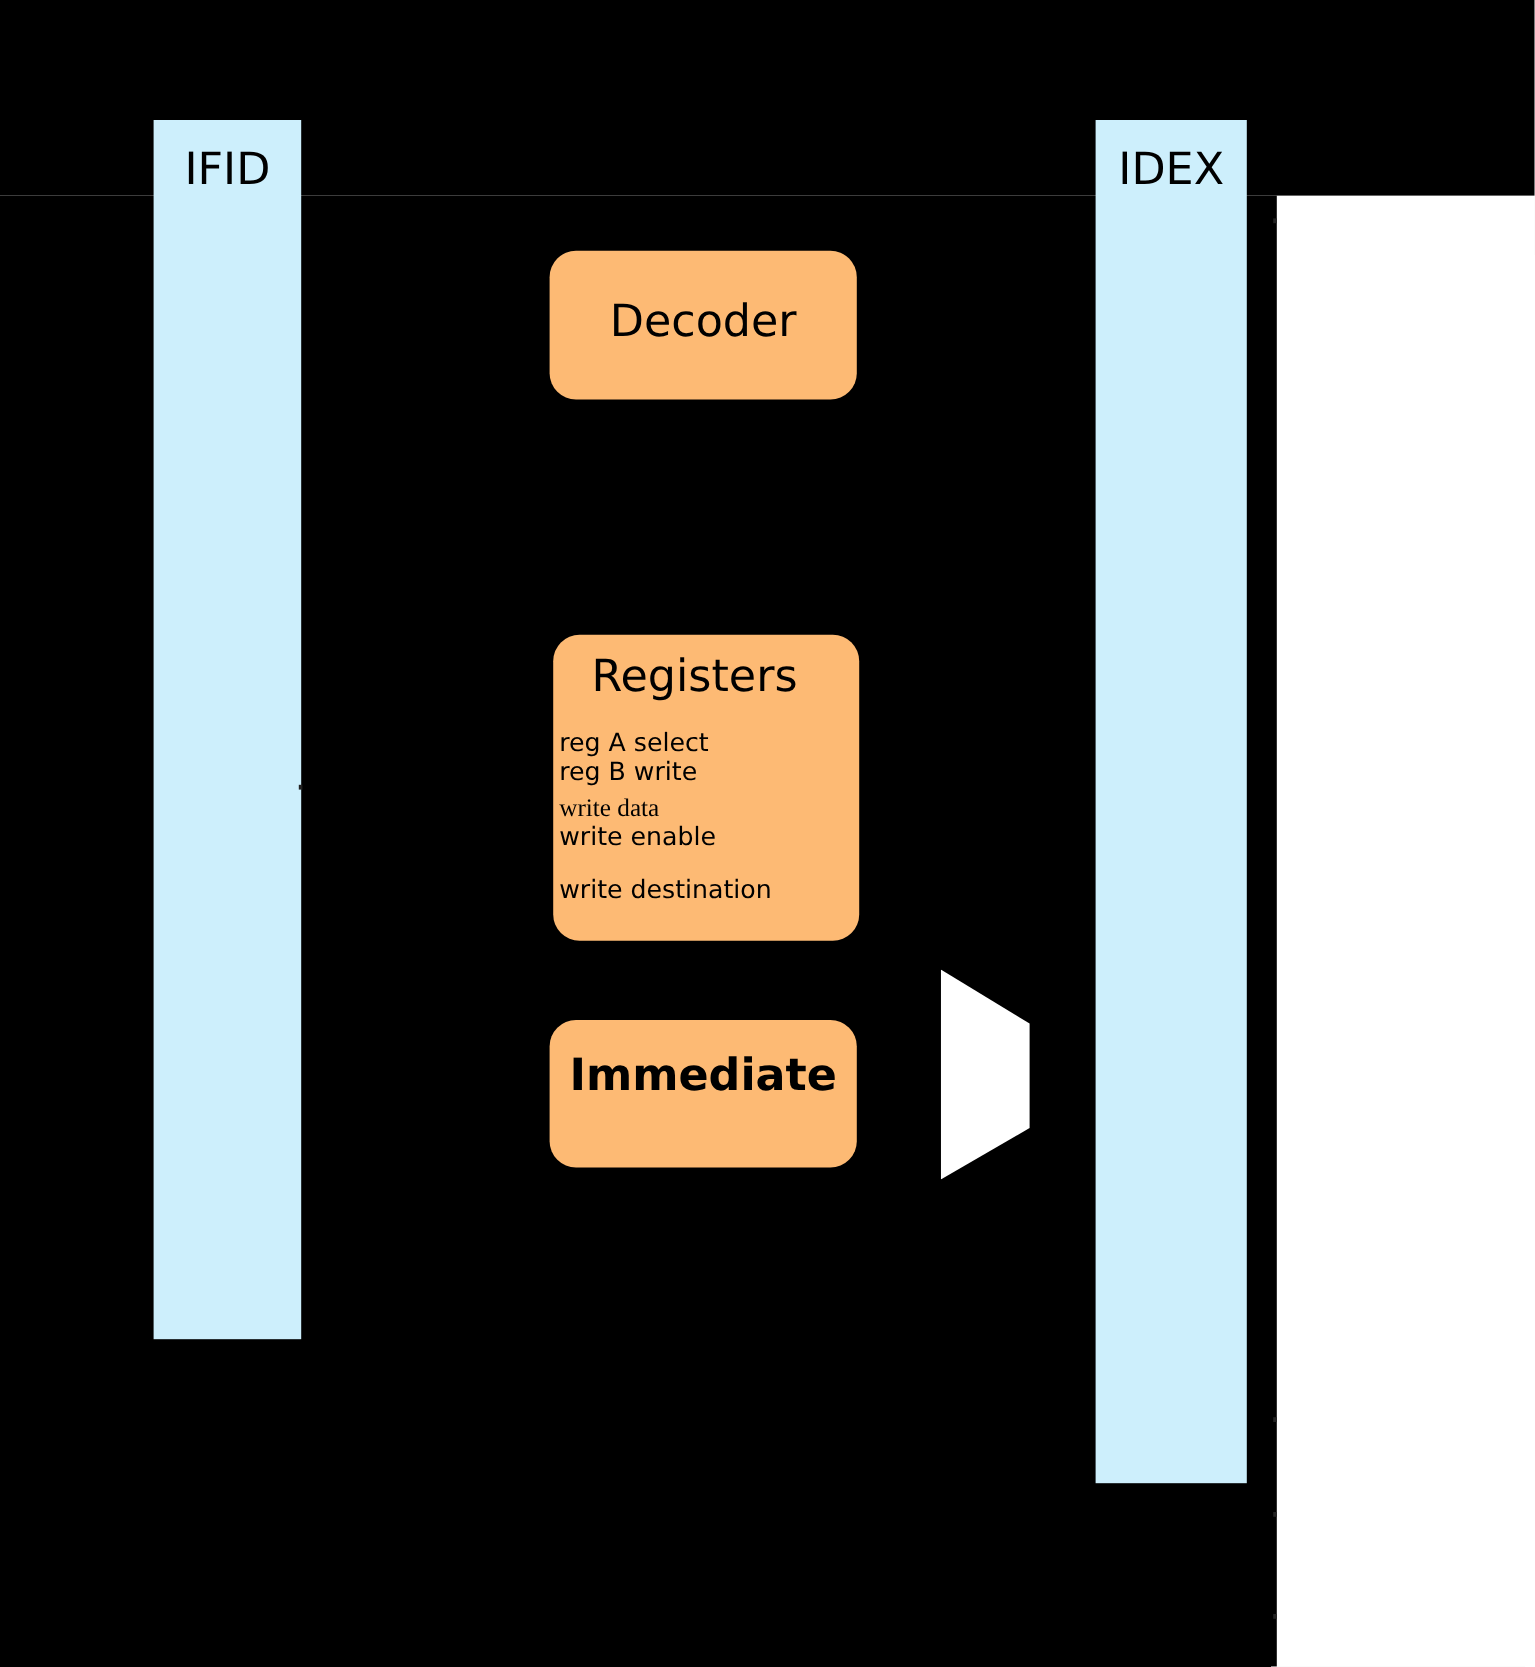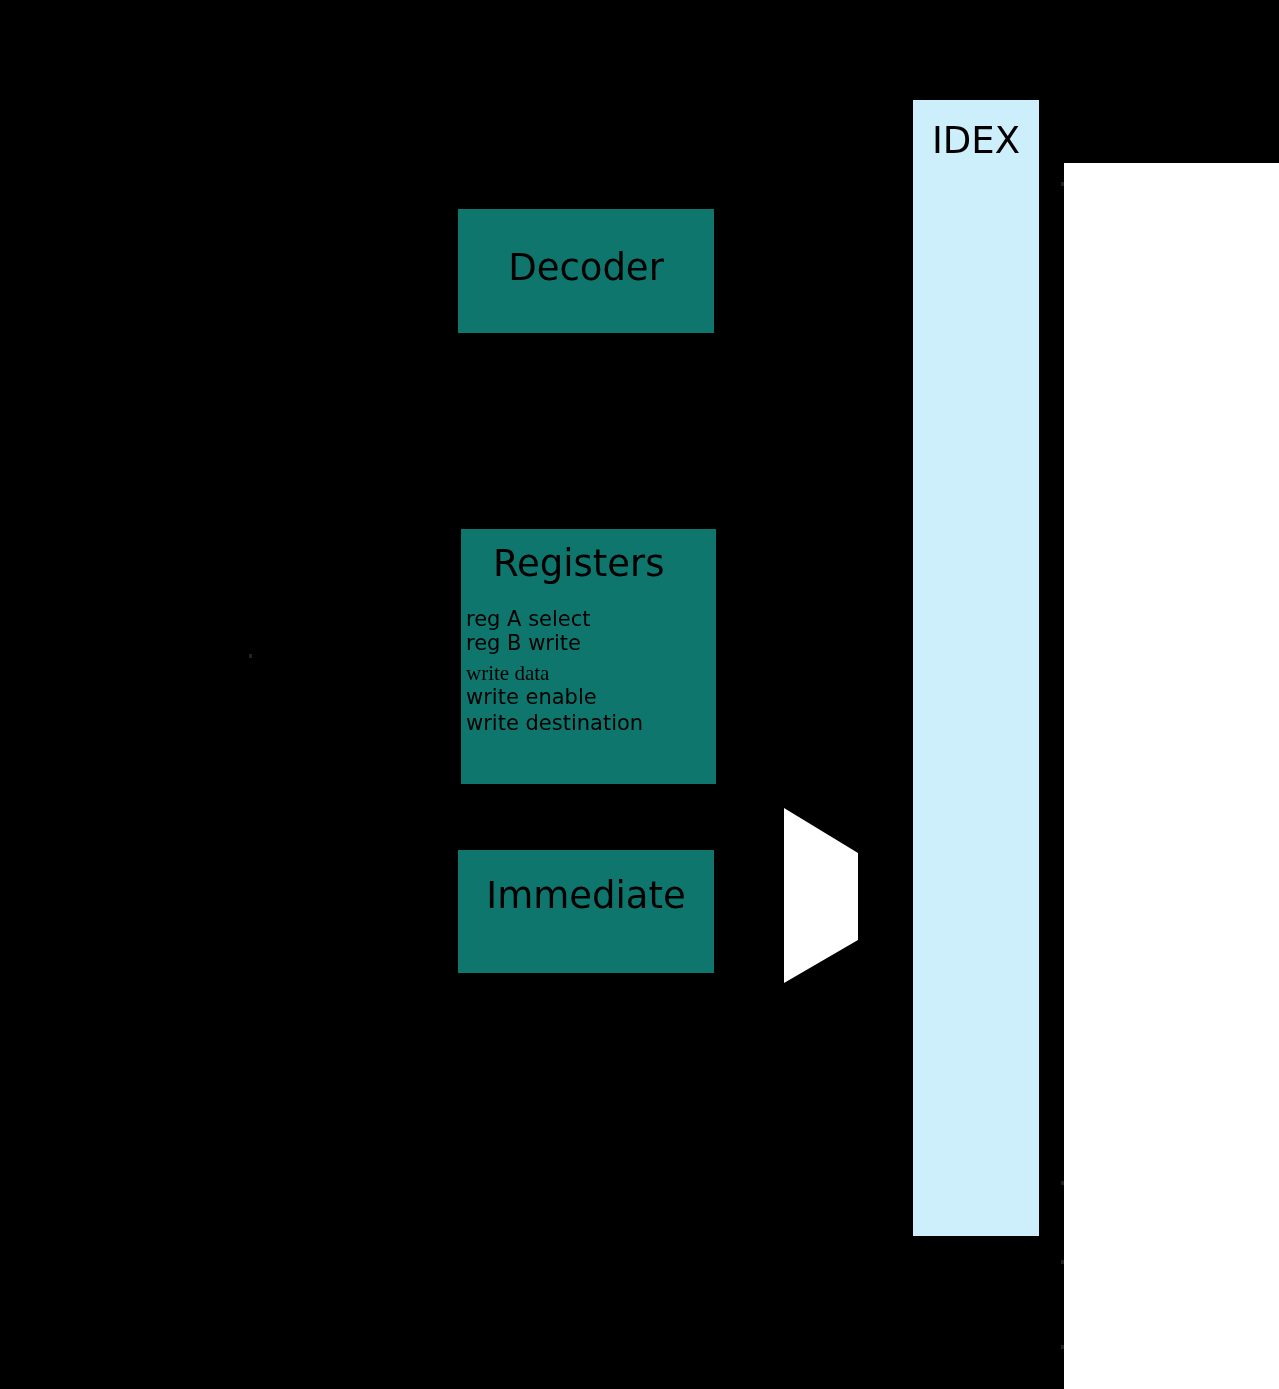--- a/index.html
+++ b/index.html
@@ -43,22 +43,23 @@
     line-height: 1;
     white-space: nowrap;
   }
   #pipe-ifid { left: 128px; top: 100px; width: 123px; height: 1016px; }
   #pipe-idex { left: 913px; top: 100px; width: 126px; height: 1136px; }
   .pipe-reg-label { top: 22px; }
 
   
   .unit-box {
     position: absolute;
-    background: #0f766e;
+    background: #fdba74;
     box-sizing: border-box;
+    border-radius: 22px;
   }
   .unit-title {
     position: absolute;
     left: 0; right: 0;
     text-align: center;
     color: #000000;
     font-size: 37px;
     line-height: 1;
     white-space: nowrap;
   }
@@ -80,37 +81,37 @@
   #unit-decoder .unit-title { top: 40px; }
 
   #unit-registers {
     left: 461px; top: 529px; width: 255px; height: 255px;
   }
   #unit-registers .unit-title { top: 16px; text-align: left; padding-left: 32px; }
 
   #unit-immediate {
     left: 458px; top: 850px; width: 256px; height: 123px;
   }
-  #unit-immediate .unit-title { top: 27px; }
+  #unit-immediate .unit-title { top: 27px; font-weight: bold; }
 
   
   .reg-signals {
     position: absolute;
     left: 5px;
     top: 80px;
     right: 0;
   }
   .reg-signal {
     color: #000000;
     font-size: 21px;
     line-height: 1.0;
     white-space: nowrap;
     padding-left: 0px;
   }
-  .reg-signal.gap-top { margin-top: 5px; }
+  .reg-signal.gap-top { margin-top: 23px; }
   .reg-signal.gap-small { margin-top: 9px; font-family: Liberation Serif, serif; }
   .reg-signal.tight { margin-top: 3px; }
 
   
   #mux-trapezoid {
     position: absolute;
     left: 784px;
     top: 808px;
     width: 75px;
     height: 175px;
@@ -126,20 +127,23 @@
   }
 </style>
 </head>
 <body>
 
 <div id="canvas">
 
   <div class="black-region" id="black-top"></div>
   <div class="black-region" id="black-left"></div>
 
+  <div class="pipe-reg" id="pipe-ifid">
+    <div class="pipe-reg-label">IFID</div>
+  </div>
 
   <div class="pipe-reg" id="pipe-idex">
     <div class="pipe-reg-label">IDEX</div>
   </div>
 
   <div class="unit-box" id="unit-decoder">
     <div class="unit-title">Decoder</div>
   </div>
 
 

